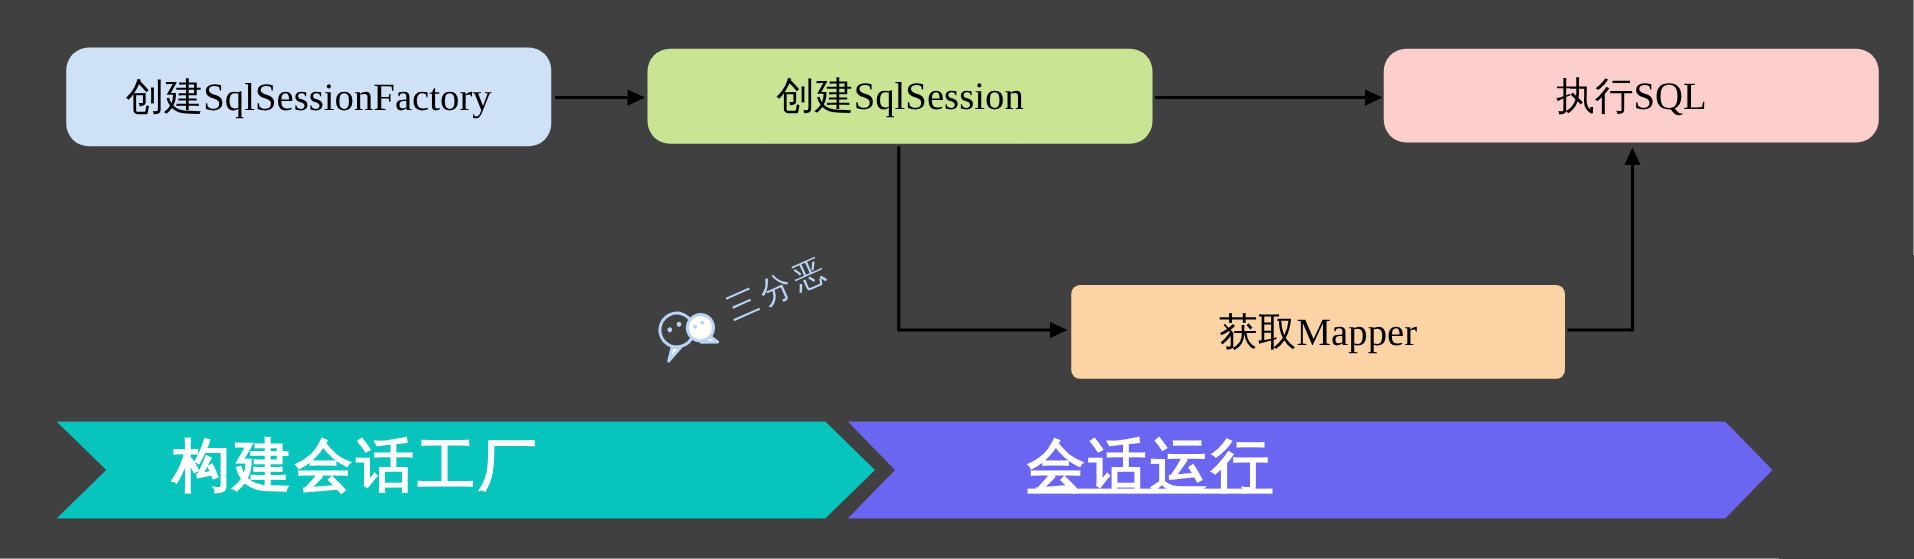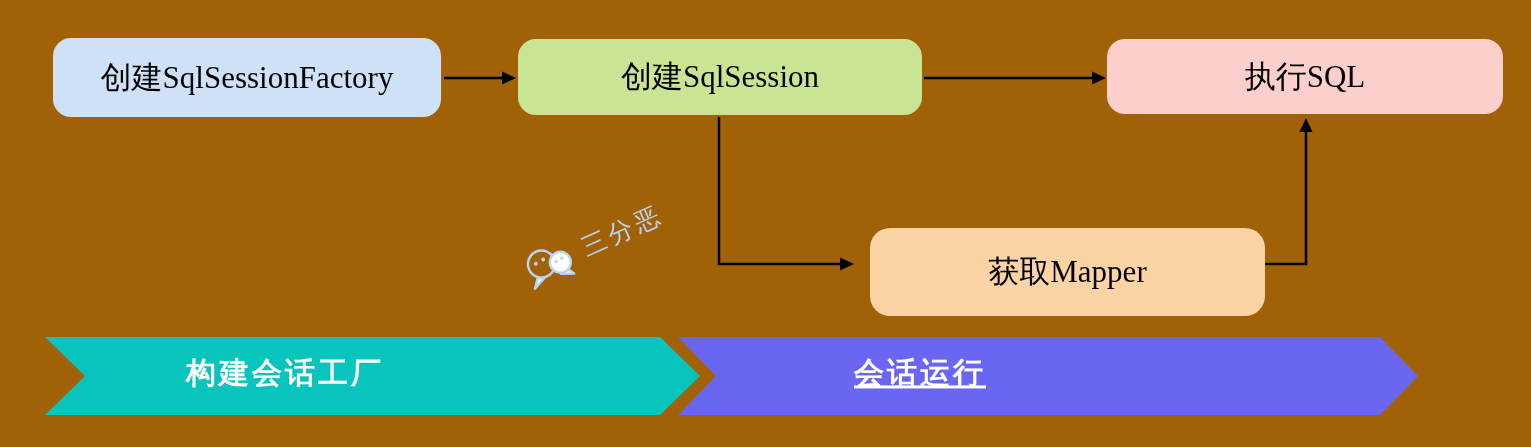--- a/index.html
+++ b/index.html
@@ -1,57 +1,57 @@
 <!DOCTYPE html>
 <html><head>
 <meta charset="utf-8">
 <style>
   html,body { margin:0; padding:0; background:#ffffff; }
   .canvas {
     position:relative;
     width:1531px;
     height:447px;
-    background:#a16207;
+    background:#404040;
     overflow:hidden;
     font-family:"Liberation Serif","DejaVu Serif",serif;
   }
   
   .node {
     position:absolute;
     display:flex;
     align-items:center;
     justify-content:center;
     border-radius:18px;
     font-size:31px;
     color:#000000;
     white-space:nowrap;
   }
   #node-factory { left:53px;  top:38px;  width:388px; height:79px; }
   #node-session { left:518px; top:39px;  width:404px; height:76px;align-items:center; }
   #node-sql     { left:1107px;top:39px;  width:396px; height:75px;text-align:center; }
-  #node-mapper  { left:857px; top:228px; width:395px; height:88px; border-radius:20px;margin-left:13px; }
+  #node-mapper  { left:857px; top:228px; width:395px; height:75px; border-radius:7px; }
 
   
   .connectors { position:absolute; left:0; top:0; width:1531px; height:447px; }
   .connectors path { fill:none; stroke-width:2.5px; }
 
   
   .ribbon { position:absolute; top:337px; height:78px; }
   #ribbon-build {
     left:45px; width:655px;
     clip-path:polygon(0 0, 615px 0, 100% 50%, 615px 100%, 0 100%, 40px 50%);
   }
   #ribbon-run {
     left:678px; width:740px;
     clip-path:polygon(0 0, 702px 0, 100% 50%, 702px 100%, 0 100%, 38px 50%);
   }
   .ribbon-label {
     position:absolute; top:50%;
     transform:translate(-50%,-55%);
-    font-size:30px; font-weight:bold;
+    font-size:46px; font-weight:bold;
     letter-spacing:3px; white-space:nowrap;
   }
   #ribbon-build .ribbon-label { left:240px; }
   #ribbon-run   .ribbon-label { left:242px;text-decoration:underline; }
 
   
   .watermark {
     position:absolute; left:524px; top:252px;
     display:flex; align-items:center; gap:8px;
     transform:rotate(-24deg); transform-origin:left center;

